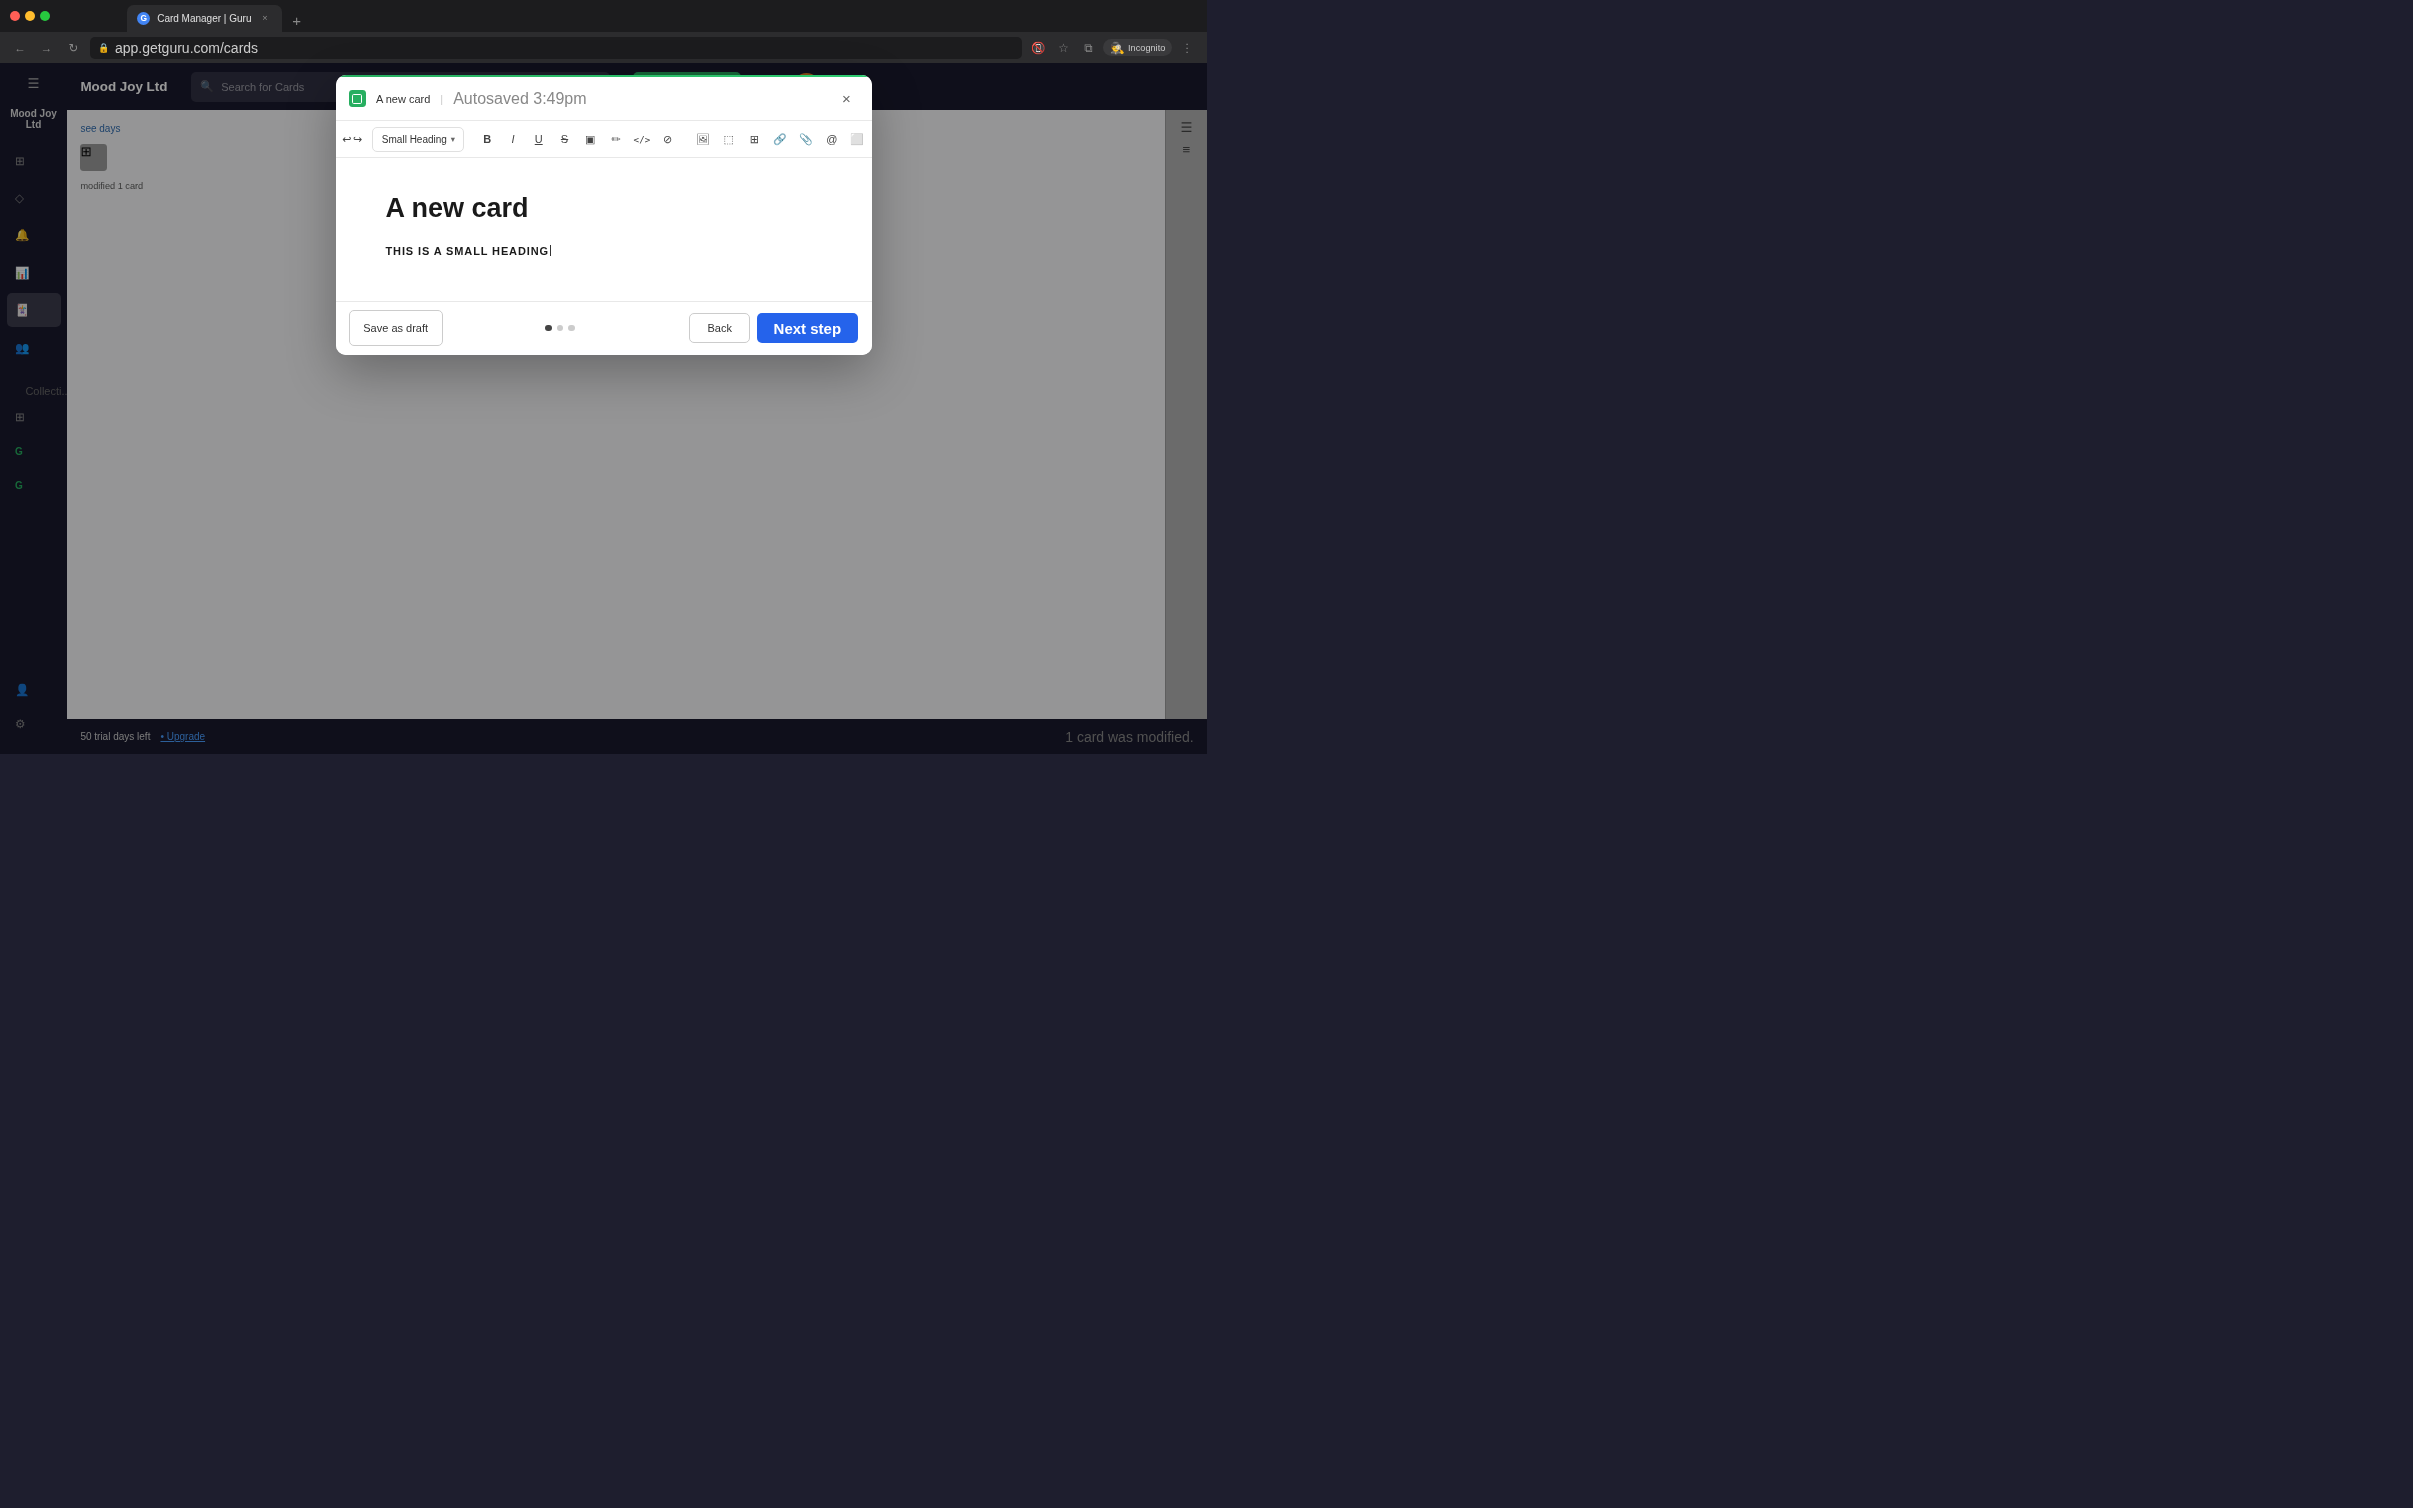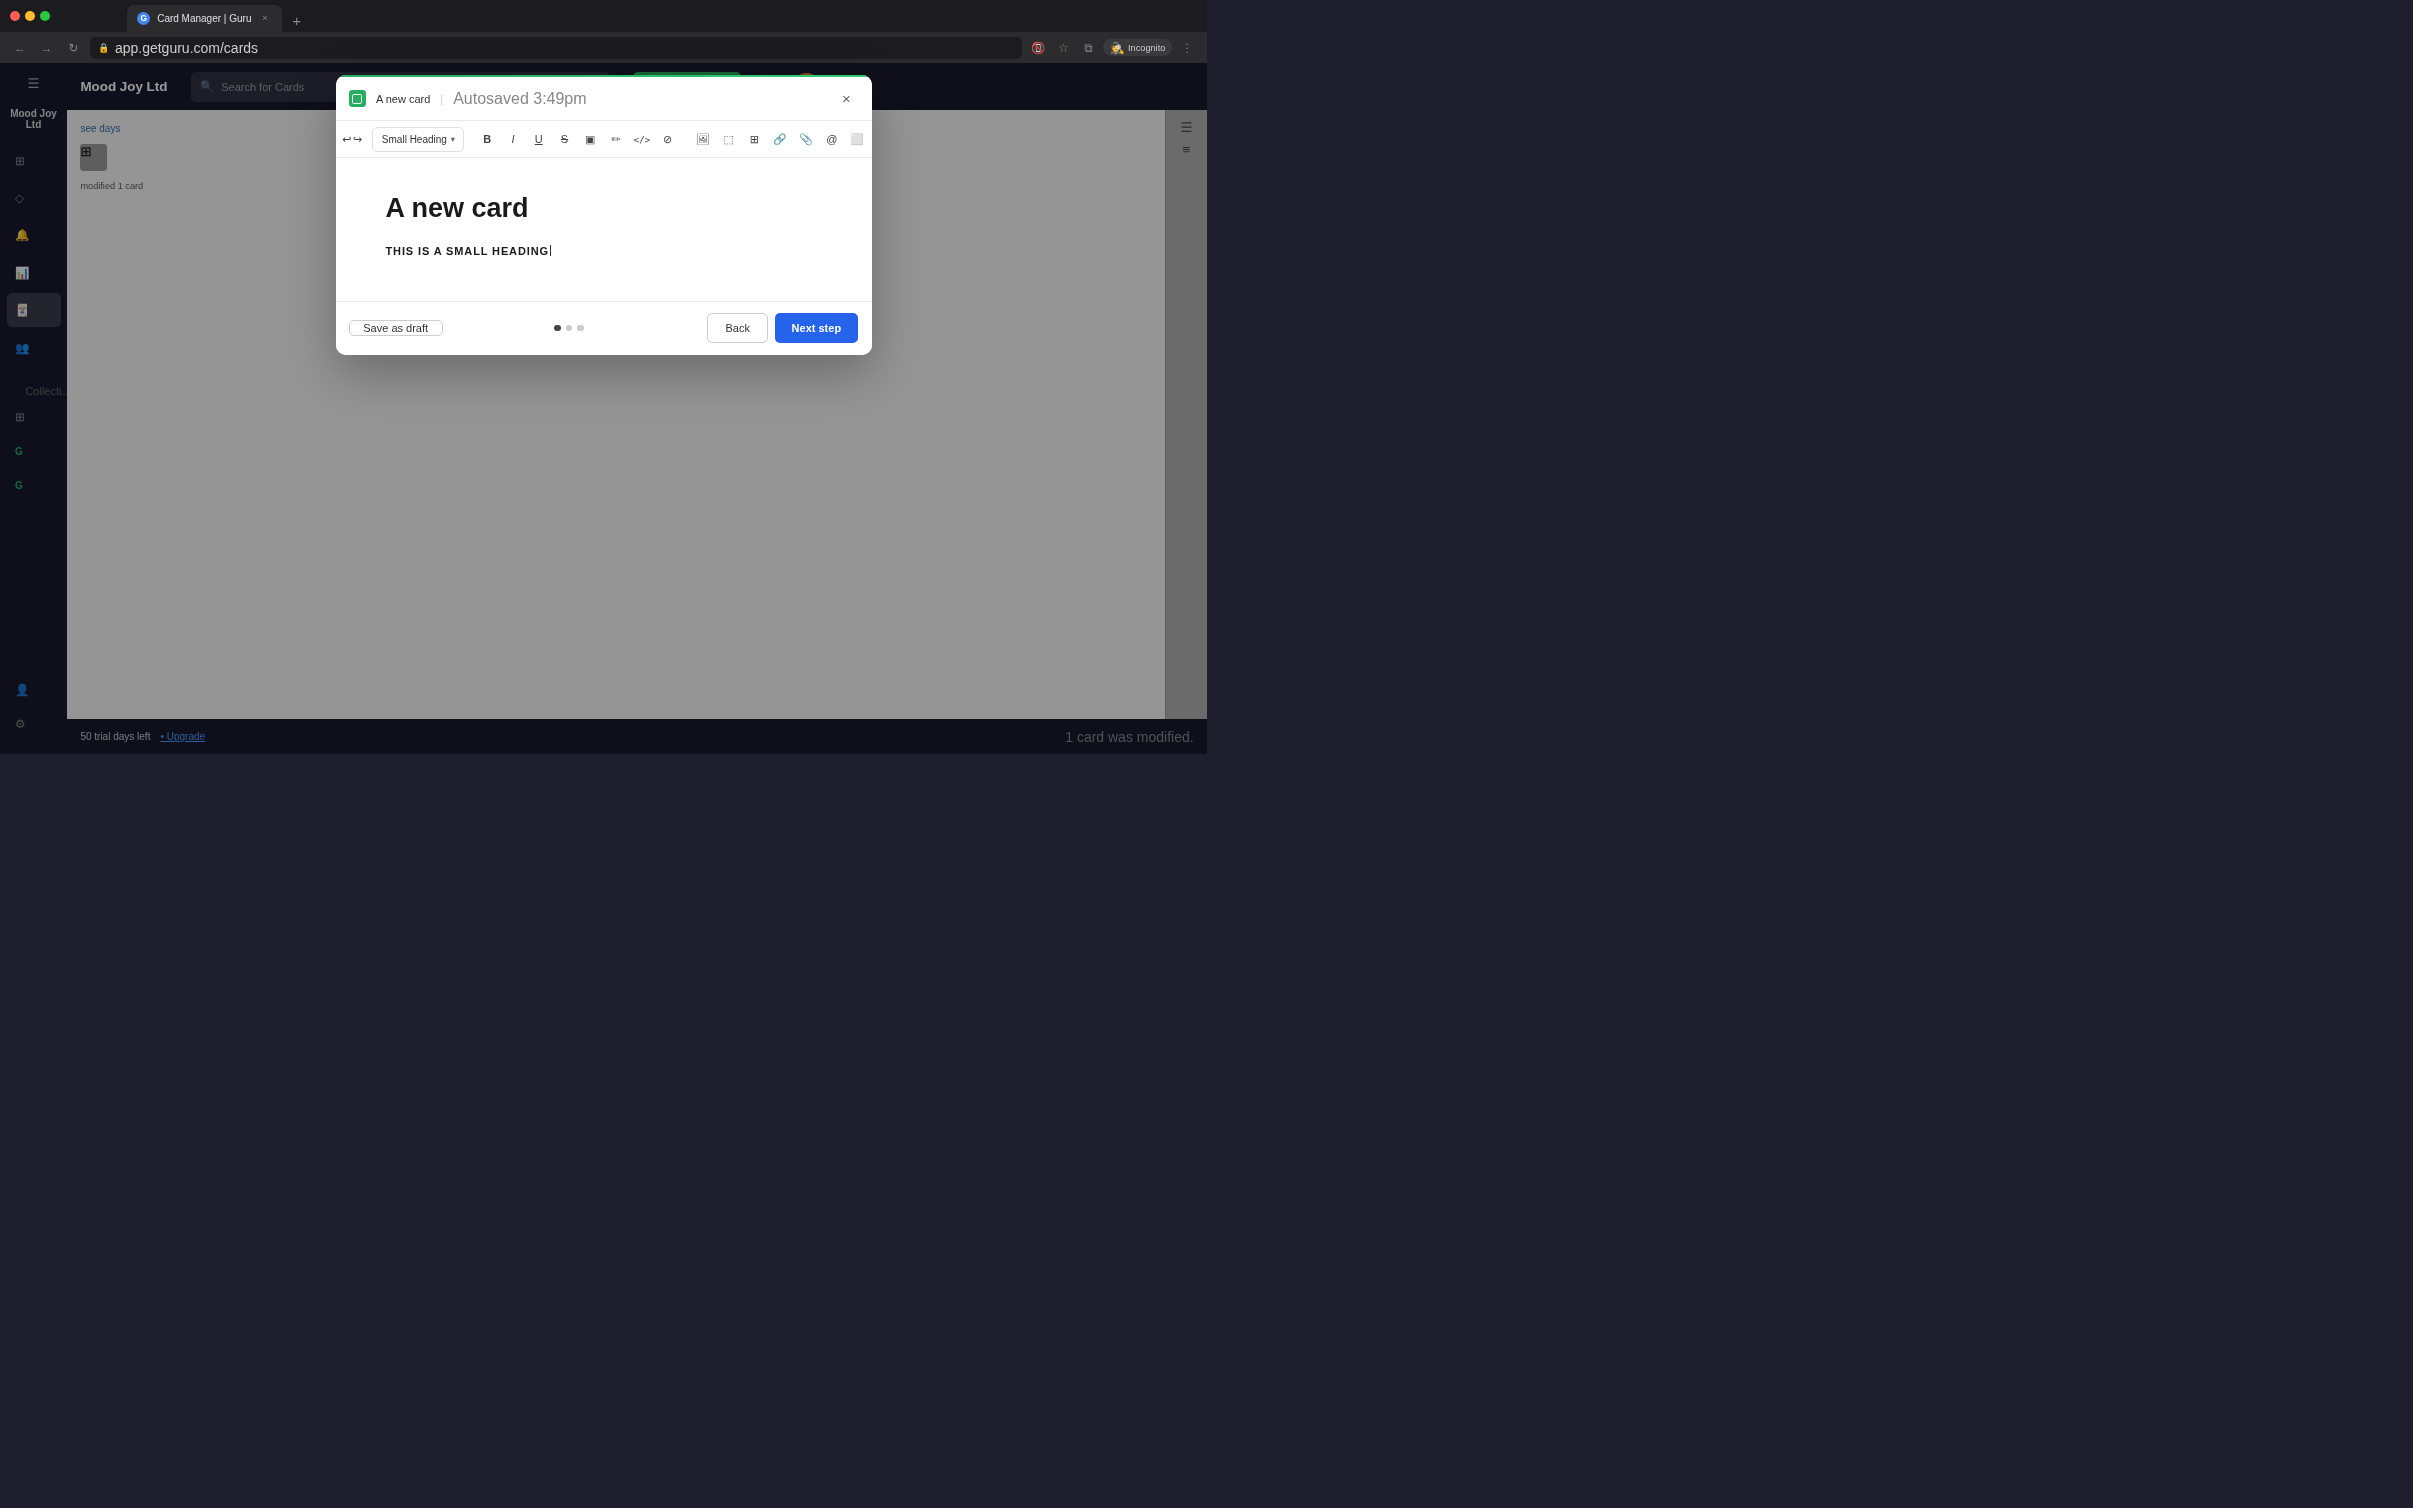--- a/index.html
+++ b/index.html
@@ -488,21 +488,21 @@
     .modal-footer {
       height: 54px;
       border-top: 0.8px solid #e8e8e8;
       display: flex;
       align-items: center;
       padding: 0 13.4px;
       background: white;
       flex-shrink: 0;
     }
     .save-draft-btn {
-      height: 16px;
+      height: 36px;
       background: white;
       border: 1.3px solid #ccc;
       border-radius: 5px;
       color: #333;
       font-size: 11px;
       font-weight: 500;
       padding: 0 13.4px;
       cursor: pointer;
     }
     .step-indicators {
@@ -535,21 +535,21 @@
       padding: 0 17px;
       cursor: pointer;
       margin-left: 12px;
     }
     .next-step-btn {
       height: 30px;
       background: #2563eb;
       border: none;
       border-radius: 5px;
       color: white;
-      font-size: 11px;
+      font-size: 15px;
       font-weight: 600;
       padding: 0 17px;
       cursor: pointer;
     }
 
     
     .notification-bar {
       position: absolute;
       bottom: 0;
       left: 67px;

